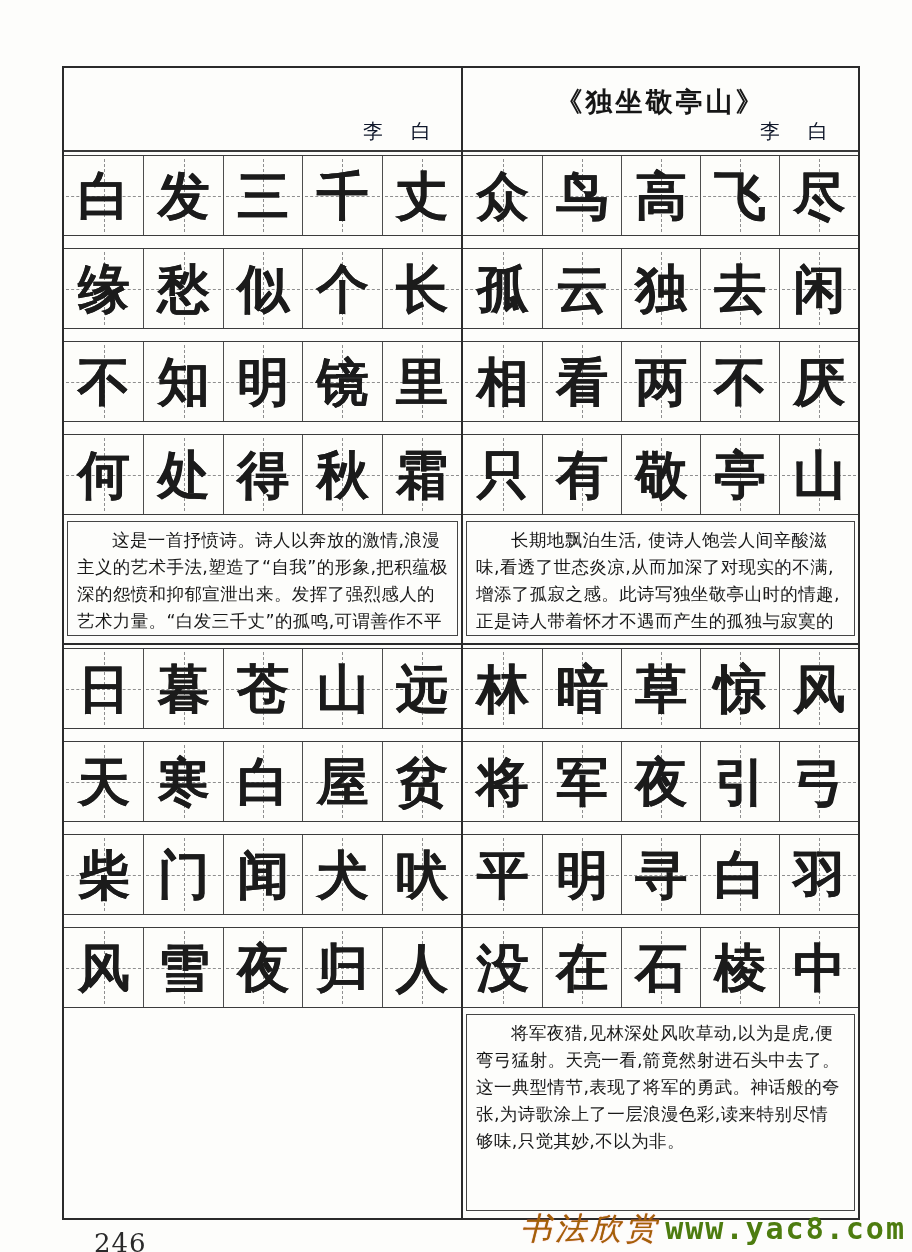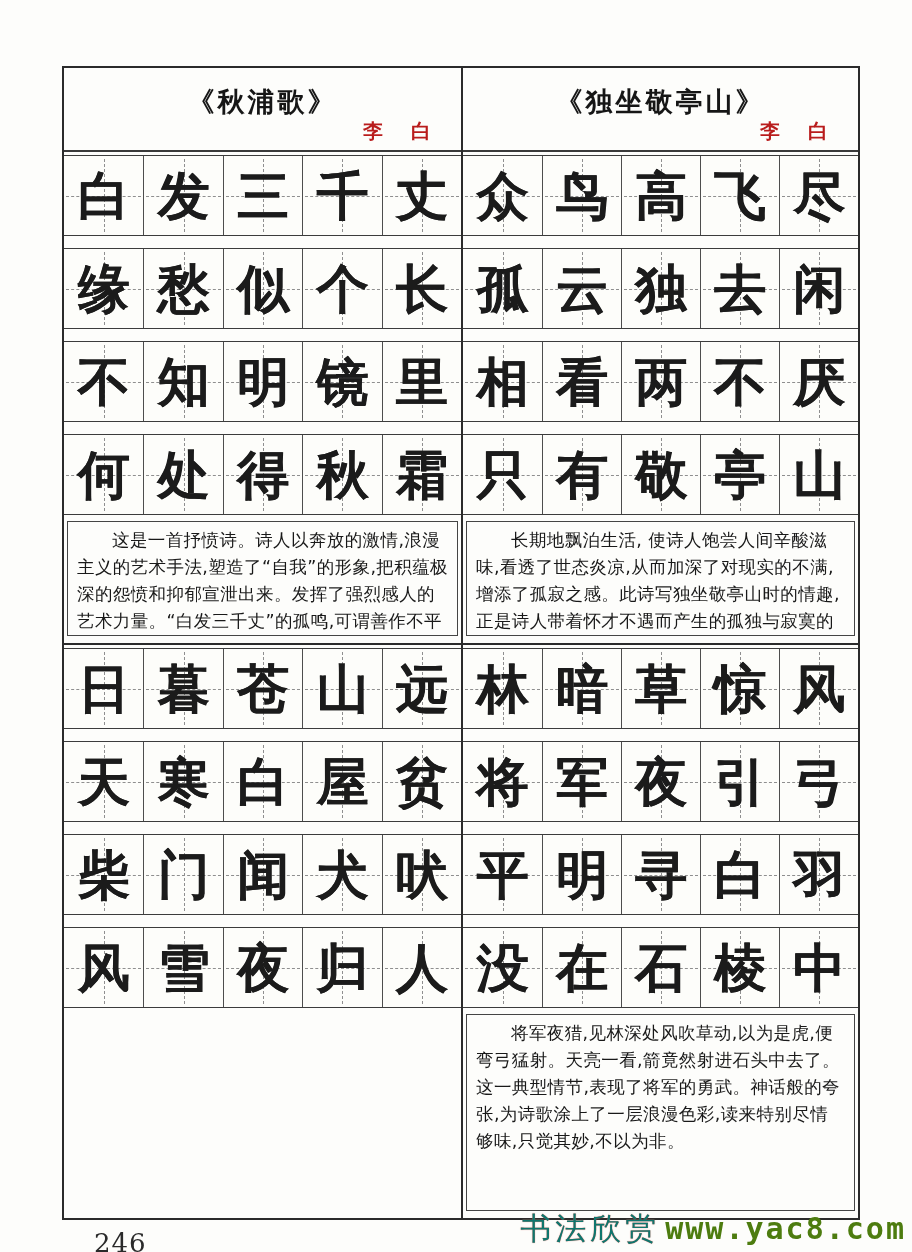--- a/index.html
+++ b/index.html
@@ -24,21 +24,21 @@
     position:relative;height:82px;flex:0 0 82px;
     border-bottom:2px solid #3a3a3a;
   }
   .poem-title{
     text-align:center;margin-top:16px;
     font-size:27px;font-weight:700;letter-spacing:3px;
     color:#161616;
   }
   .poem-author{
     position:absolute;right:26px;bottom:5px;
-    font-size:20px;font-weight:700;letter-spacing:4px;color:#b91c1c;text-align:right;
+    font-size:20px;font-weight:400;letter-spacing:4px;color:#0f172a;text-align:right;
   }
   .rows{flex:0 0 auto;display:flex;flex-direction:column;}
   .row-strip{
     height:79px;margin-top:12px;
     border-top:1.5px solid #3c3c3c;border-bottom:1.5px solid #3c3c3c;
     display:grid;grid-template-columns:repeat(5,1fr);
     background:#fdfdfa;
   }
   .row-strip:first-child{margin-top:3px;}
   .cell{position:relative;display:flex;align-items:center;justify-content:center;}
@@ -69,37 +69,36 @@
     position:absolute;left:94px;bottom:-6px;
     font-size:26px;color:#2a2a2a;letter-spacing:1px;
     font-family:"DejaVu Serif","Liberation Serif",serif;
   }
   .watermark{
     position:absolute;right:6px;bottom:2px;white-space:nowrap;
     color:#d42a1e;
   }
   .watermark .wm-cn{
     font-size:31px;letter-spacing:4px;font-weight:400;
-    color:#0f766e;text-shadow:0 0 1px #e05a4e;
+    color:#a16207;text-shadow:0 0 1px #e05a4e;font-style:italic;
   }
   .watermark .wm-url{
     font-size:30px;font-weight:700;letter-spacing:2px;
     font-family:"DejaVu Sans Mono","Liberation Mono",monospace;
     color:#4d7c0f;
   }
 </style>
 </head>
 <body>
 
 <div class="page">
   <div class="frame">
 
     <section class="quadrant top left">
       <header class="title-block">
-        <div class="poem-title">《秋浦歌》</div>
         <div class="poem-author">李　白</div>
       </header>
       <div class="rows">
           <div class="row-strip">
             <div class="cell">
               <span class="glyph">白</span>
             </div>
             <div class="cell">
               <span class="glyph">发</span>
             </div>

